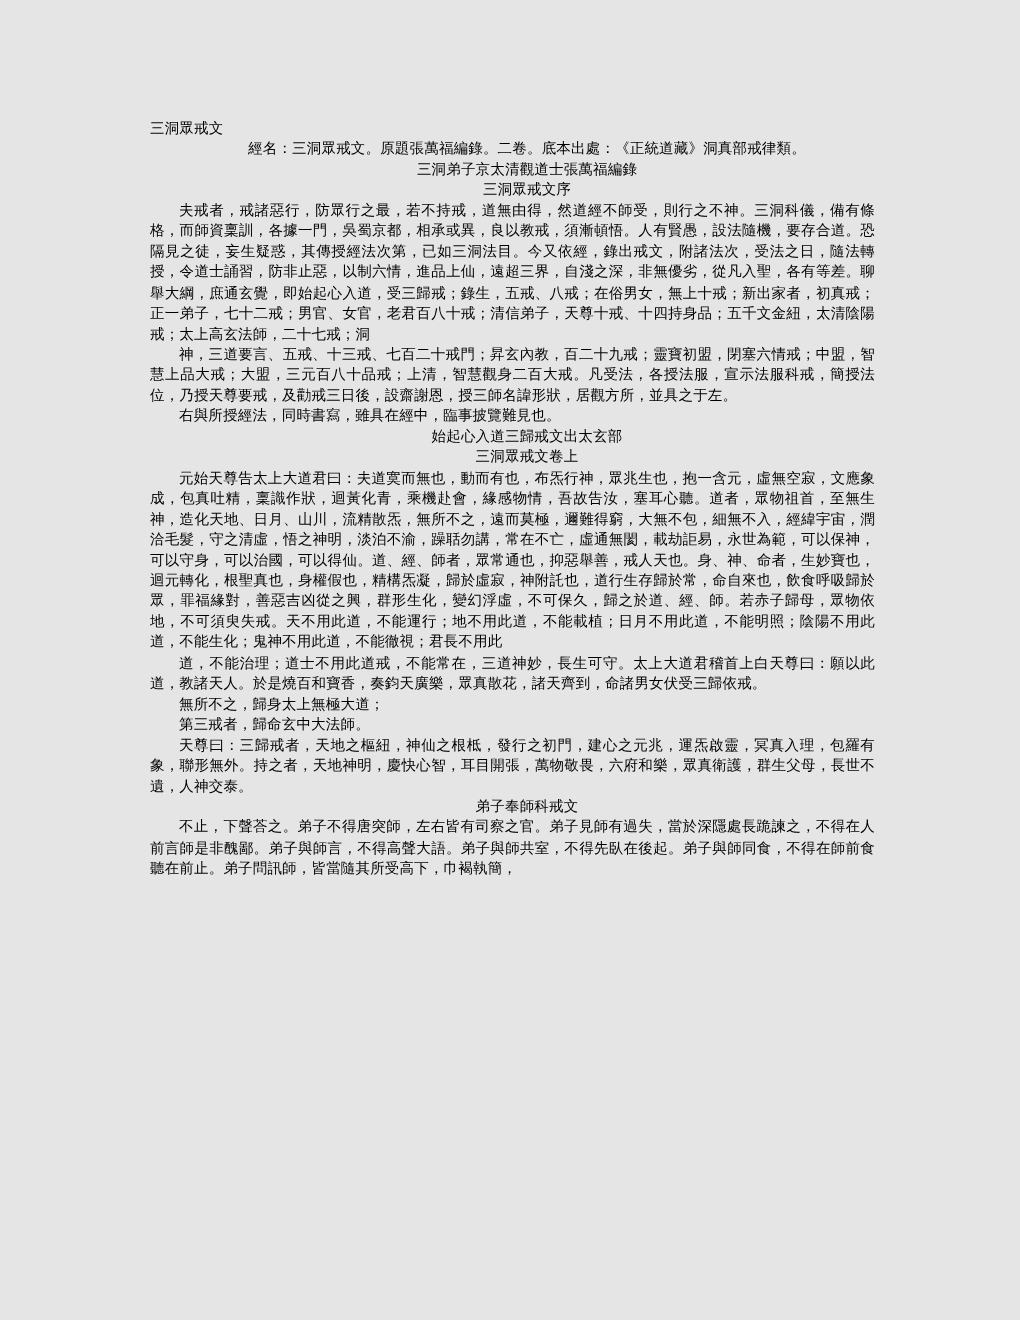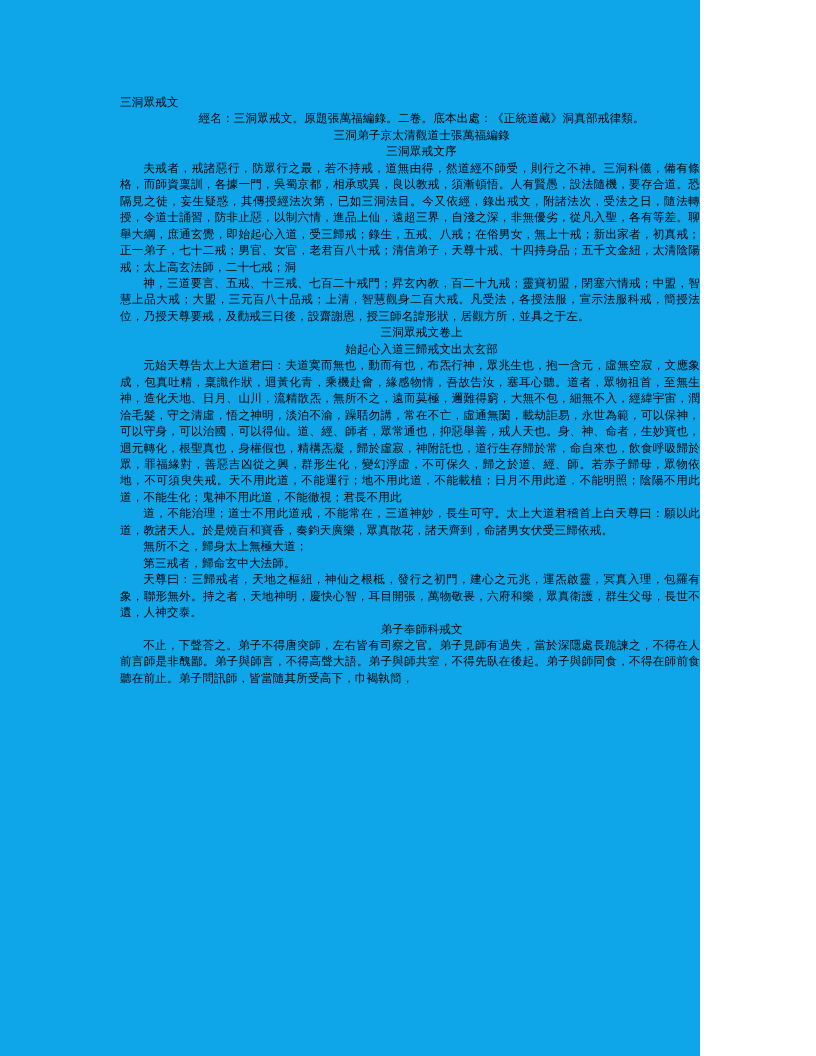--- a/index.html
+++ b/index.html
@@ -10,23 +10,23 @@
   }
   body {
     width: 816px;
     height: 1056px;
     overflow: hidden;
     font-family: "DejaVu Serif", "Liberation Serif", serif;
     color: #000000;
   }
   .page {
     position: relative;
-    width: 700px;
+    width: 816px;
     height: 1056px;
-    background: #0ea5e9;
+    background: #e5e5e5;
     box-sizing: border-box;
   }
   .text-column {
     position: absolute;
     left: 120px;
     top: 94px;
     width: 580px;
   }
   
   .para {
@@ -57,22 +57,23 @@
 <body>
 
 <div class="page">
   <div class="text-column">
       <div class="heading">三洞眾戒文</div>
       <div class="heading indent">經名：三洞眾戒文。原題張萬福編錄。二卷。底本出處：《正統道藏》洞真部戒律類。</div>
       <div class="heading indent">三洞弟子京太清觀道士張萬福編錄</div>
       <div class="heading indent">三洞眾戒文序</div>
       <div class="para">夫戒者，戒諸惡行，防眾行之最，若不持戒，道無由得，然道經不師受，則行之不神。三洞科儀，備有條格，而師資稟訓，各據一門，吳蜀京都，相承或異，良以教戒，須漸頓悟。人有賢愚，設法隨機，要存合道。恐隔見之徒，妄生疑惑，其傳授經法次第，已如三洞法目。今又依經，錄出戒文，附諸法次，受法之日，隨法轉授，令道士誦習，防非止惡，以制六情，進品上仙，遠超三界，自淺之深，非無優劣，從凡入聖，各有等差。聊舉大綱，庶通玄覺，即始起心入道，受三歸戒；錄生，五戒、八戒；在俗男女，無上十戒；新出家者，初真戒；正一弟子，七十二戒；男官、女官，老君百八十戒；清信弟子，天尊十戒、十四持身品；五千文金紐，太清陰陽戒；太上高玄法師，二十七戒；洞</div>
       <div class="para">神，三道要言、五戒、十三戒、七百二十戒門；昇玄內教，百二十九戒；靈寶初盟，閉塞六情戒；中盟，智慧上品大戒；大盟，三元百八十品戒；上清，智慧觀身二百大戒。凡受法，各授法服，宣示法服科戒，簡授法位，乃授天尊要戒，及勸戒三日後，設齋謝恩，授三師名諱形狀，居觀方所，並具之于左。</div>
+      <div class="para">右與所授經法，同時書寫，雖具在經中，臨事披覽難見也。</div>
+      <div class="heading indent">始起心入道三歸戒文出太玄部</div>
       <div class="heading indent">三洞眾戒文卷上</div>
-      <div class="heading indent">始起心入道三歸戒文出太玄部</div>
       <div class="para">元始天尊告太上大道君曰：夫道寞而無也，動而有也，布炁行神，眾兆生也，抱一含元，虛無空寂，文應象成，包真吐精，稟識作狀，迴黃化青，乘機赴會，緣感物情，吾故告汝，塞耳心聽。道者，眾物祖首，至無生神，造化天地、日月、山川，流精散炁，無所不之，遠而莫極，邇難得窮，大無不包，細無不入，經緯宇宙，潤洽毛髮，守之清虛，悟之神明，淡泊不渝，躁聒勿講，常在不亡，虛通無閡，載劫詎易，永世為範，可以保神，可以守身，可以治國，可以得仙。道、經、師者，眾常通也，抑惡舉善，戒人天也。身、神、命者，生妙寶也，迴元轉化，根聖真也，身權假也，精構炁凝，歸於虛寂，神附託也，道行生存歸於常，命自來也，飲食呼吸歸於眾，罪福緣對，善惡吉凶從之興，群形生化，變幻浮虛，不可保久，歸之於道、經、師。若赤子歸母，眾物依地，不可須臾失戒。天不用此道，不能運行；地不用此道，不能載植；日月不用此道，不能明照；陰陽不用此道，不能生化；鬼神不用此道，不能徹視；君長不用此</div>
       <div class="para">道，不能治理；道士不用此道戒，不能常在，三道神妙，長生可守。太上大道君稽首上白天尊曰：願以此道，教諸天人。於是燒百和寶香，奏鈞天廣樂，眾真散花，諸天齊到，命諸男女伏受三歸依戒。</div>
       <div class="para">無所不之，歸身太上無極大道；</div>
       <div class="para">第三戒者，歸命玄中大法師。</div>
       <div class="para">天尊曰：三歸戒者，天地之樞紐，神仙之根柢，發行之初門，建心之元兆，運炁啟靈，冥真入理，包羅有象，聯形無外。持之者，天地神明，慶快心智，耳目開張，萬物敬畏，六府和樂，眾真衛護，群生父母，長世不遺，人神交泰。</div>
       <div class="heading indent">弟子奉師科戒文</div>
       <div class="para">不止，下聲荅之。弟子不得唐突師，左右皆有司察之官。弟子見師有過失，當於深隱處長跪諫之，不得在人前言師是非醜鄙。弟子與師言，不得高聲大語。弟子與師共室，不得先臥在後起。弟子與師同食，不得在師前食聽在前止。弟子問訊師，皆當隨其所受高下，巾褐執簡，</div>
     </div>
 </div>
 

